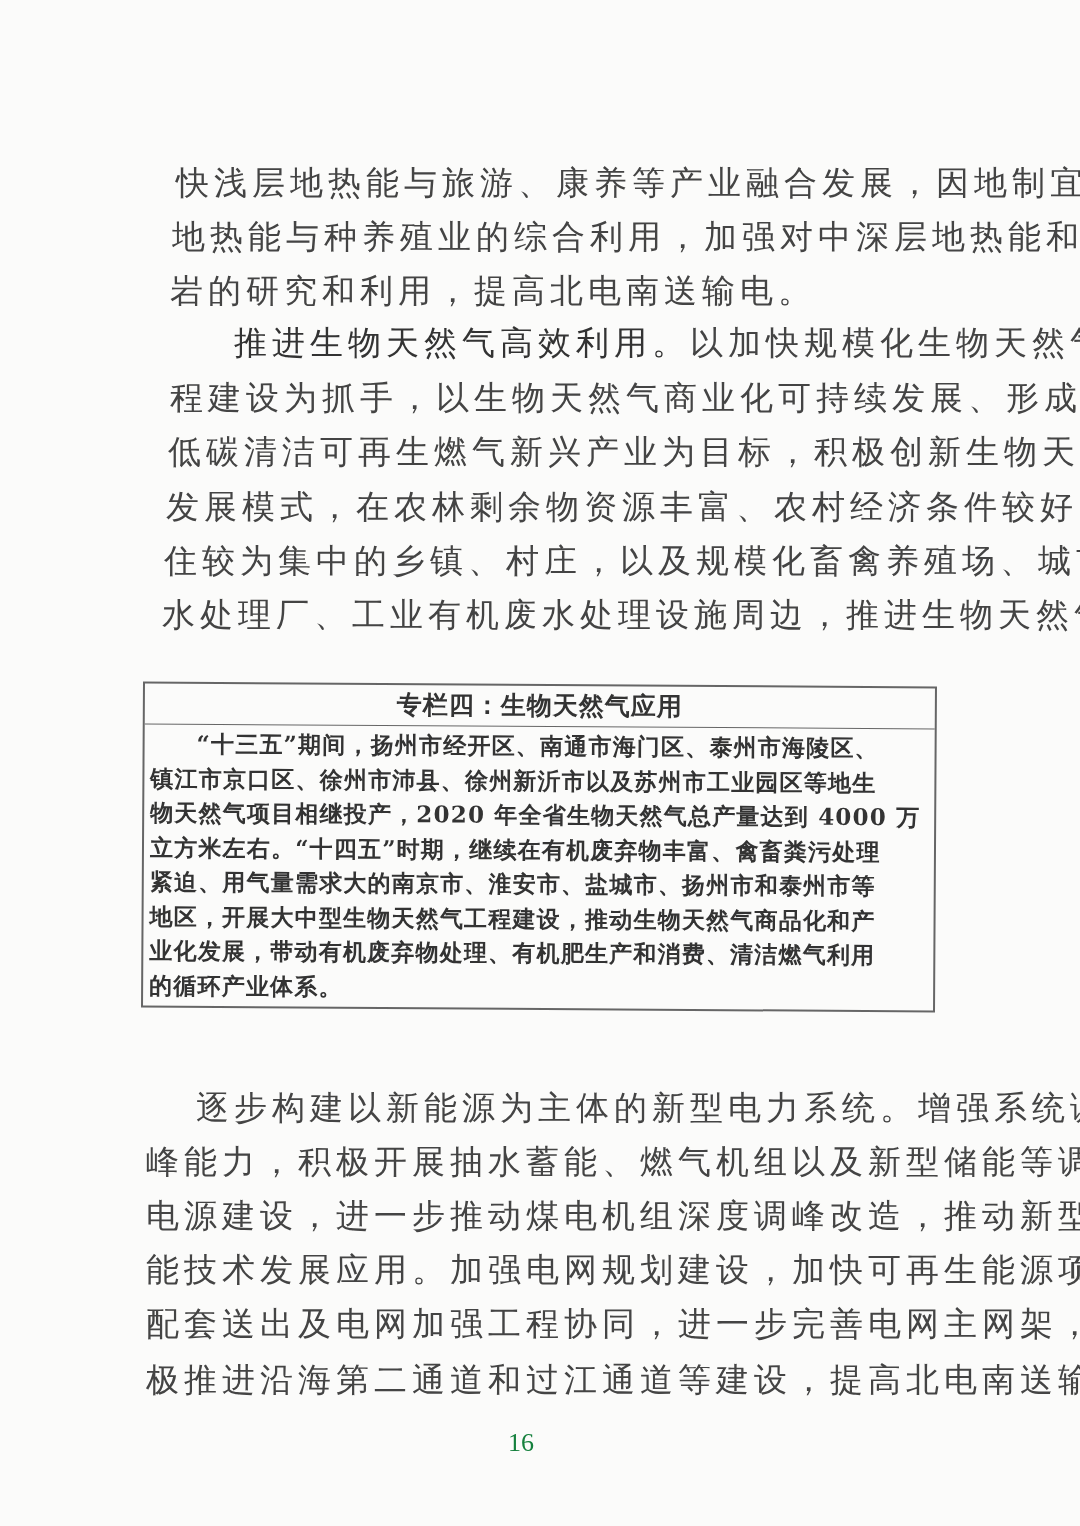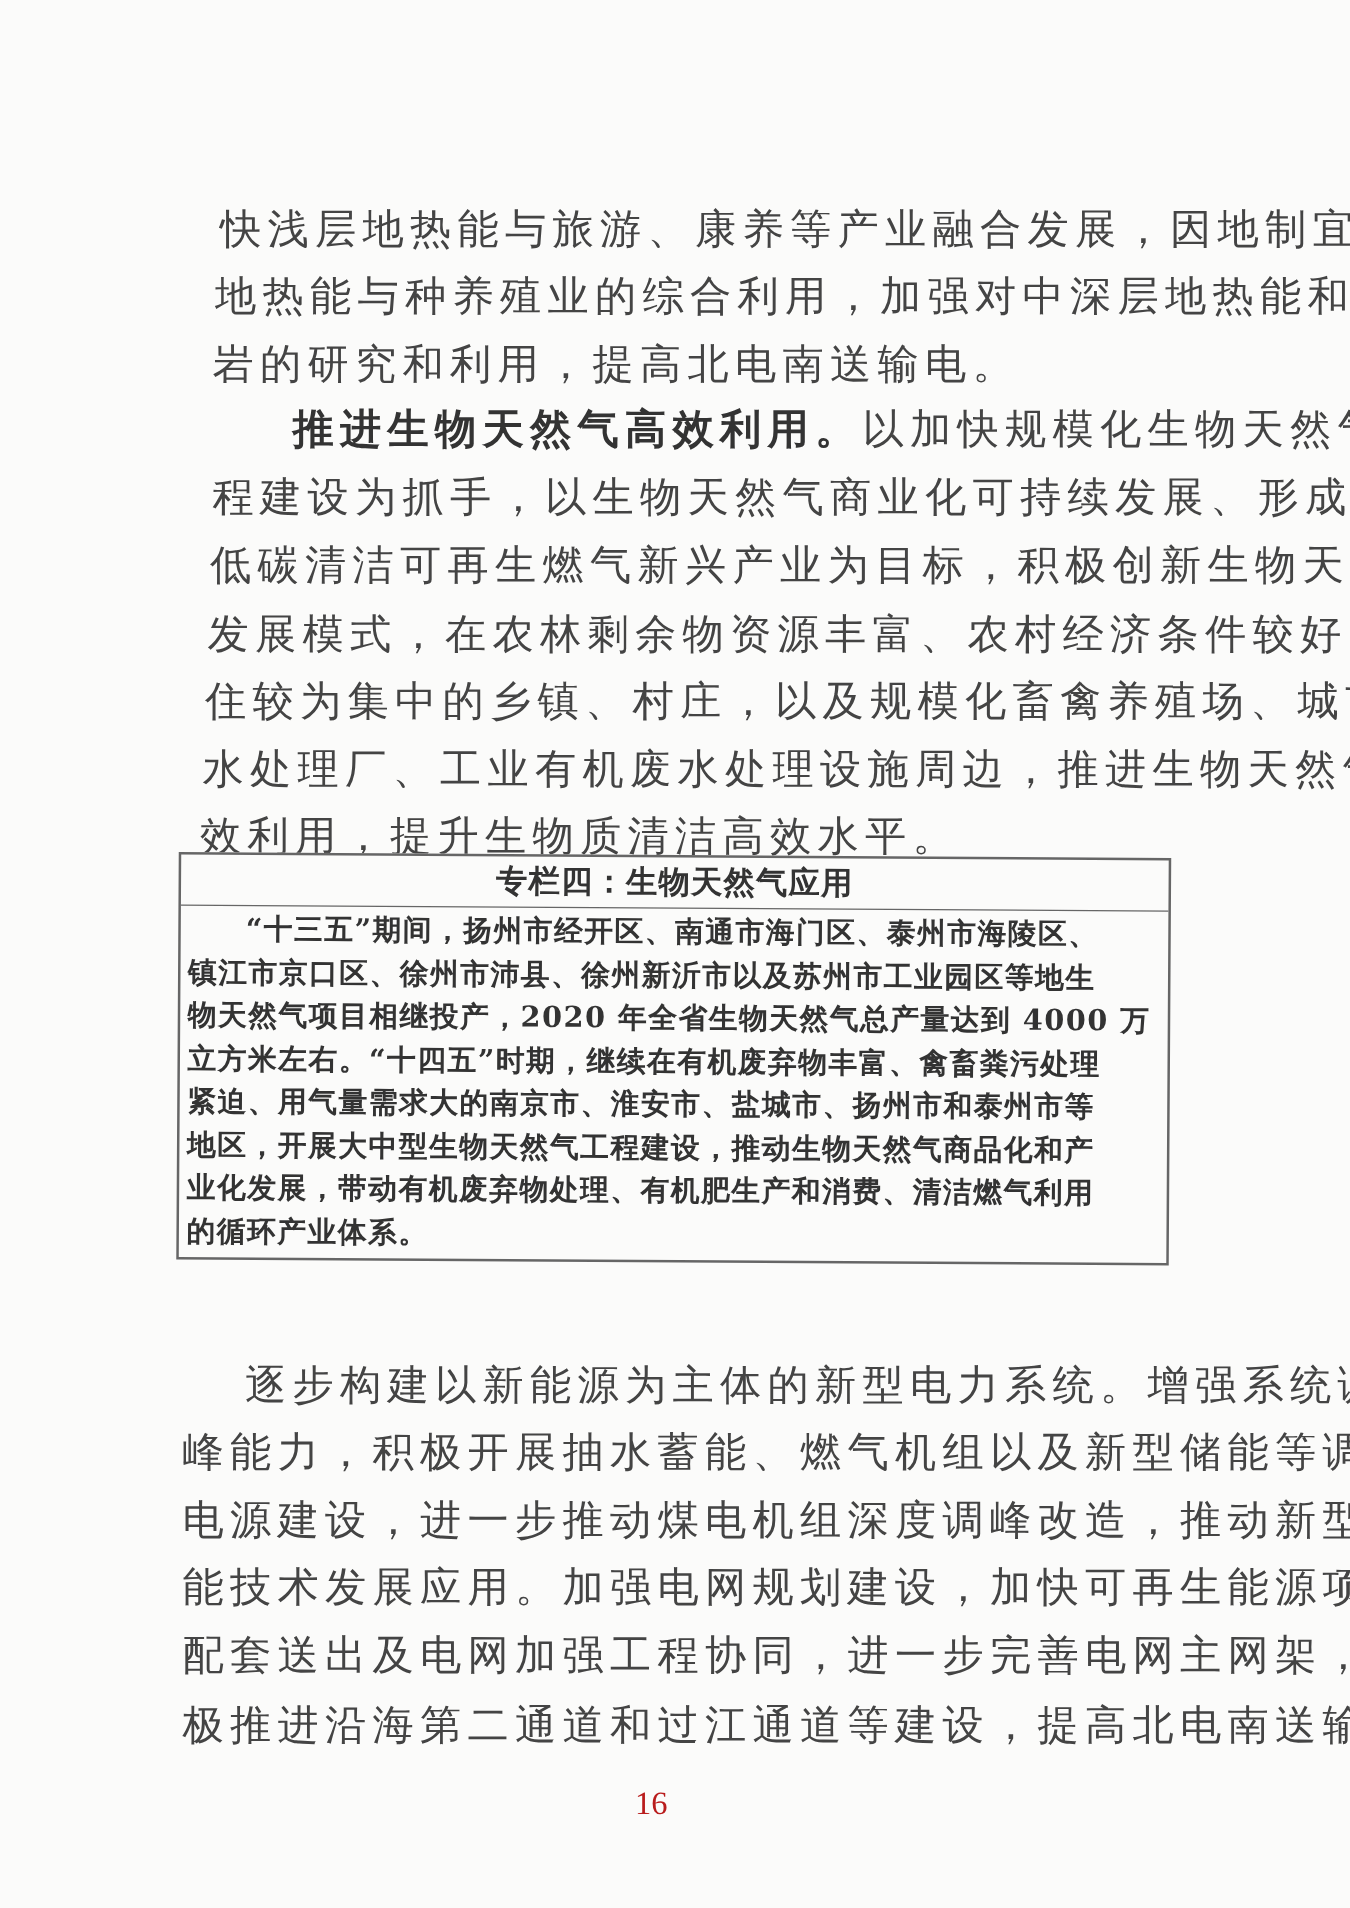--- a/index.html
+++ b/index.html
@@ -12,21 +12,21 @@
   }
   .page { position: absolute; left: 0; top: 0; width: 1080px; height: 1526px; }
   .line {
     position: absolute;
     font-size: 33px;
     letter-spacing: 5px;
     white-space: nowrap;
     color: #444;
     line-height: 40px;
   }
-  .bold { font-weight: bold; color: #333; text-align: right; }
+  .bold { font-weight: normal; color: #333; text-align: right; }
   .box {
     position: absolute;
     left: 142px; top: 684px;
     width: 790px; height: 322px;
     border: 2px solid #666;
     background: #fbfbfa;
     transform: rotate(0.35deg);
   }
   .box-title {
     height: 40px; line-height: 40px;
@@ -44,42 +44,41 @@
     line-height: 34.5px;
     white-space: nowrap;
     letter-spacing: 1.2px;
     color: #333;
     padding-left: 6px;
   }
   .box-body { padding-top: 2px; }
   .indent { padding-left: 52px; }
   .page-number {
     position: absolute; left: 508px; top: 1428px;
-    font-size: 26px; color: #b91c1c;
+    font-size: 26px; color: #15803d;
     font-family: "Liberation Serif", serif;
   }
 </style>
 </head>
 <body>
 
 <div class="page">
 
   <div class="line" style="left:176px;top:163px;">快浅层地热能与旅游、康养等产业融合发展，因地制宜开展</div>
   <div class="line" style="left:172px;top:217px;">地热能与种养殖业的综合利用，加强对中深层地热能和干热</div>
   <div class="line" style="left:170px;top:271px;">岩的研究和利用，提高北电南送输电。</div>
 
   <div class="line" style="left:234px;top:323px;">
     <span class="bold">推进生物天然气高效利用。</span><span>以加快规模化生物天然气工</span>
   </div>
   <div class="line" style="left:170px;top:378px;">程建设为抓手，以生物天然气商业化可持续发展、形成绿色</div>
   <div class="line" style="left:168px;top:432px;">低碳清洁可再生燃气新兴产业为目标，积极创新生物天然气</div>
   <div class="line" style="left:166px;top:487px;">发展模式，在农林剩余物资源丰富、农村经济条件较好、居</div>
   <div class="line" style="left:164px;top:541px;">住较为集中的乡镇、村庄，以及规模化畜禽养殖场、城市污</div>
   <div class="line" style="left:162px;top:595px;">水处理厂、工业有机废水处理设施周边，推进生物天然气高</div>
-  <div class="line" style="left:160px;top:649px;">效利用，提升生物质清洁高效水平。</div>
 
   <div class="box">
     <div class="box-title">专栏四：生物天然气应用</div>
     <div class="box-body">
       <div class="box-line indent">“十三五”期间，扬州市经开区、南通市海门区、泰州市海陵区、</div>
       <div class="box-line">镇江市京口区、徐州市沛县、徐州新沂市以及苏州市工业园区等地生</div>
       <div class="box-line">物天然气项目相继投产，2020 年全省生物天然气总产量达到 4000 万</div>
       <div class="box-line">立方米左右。“十四五”时期，继续在有机废弃物丰富、禽畜粪污处理</div>
       <div class="box-line">紧迫、用气量需求大的南京市、淮安市、盐城市、扬州市和泰州市等</div>
       <div class="box-line">地区，开展大中型生物天然气工程建设，推动生物天然气商品化和产</div>

